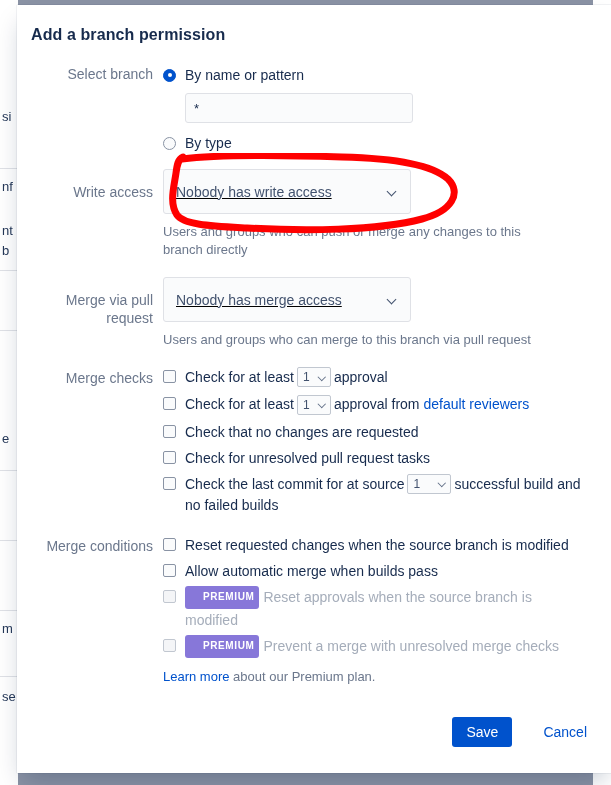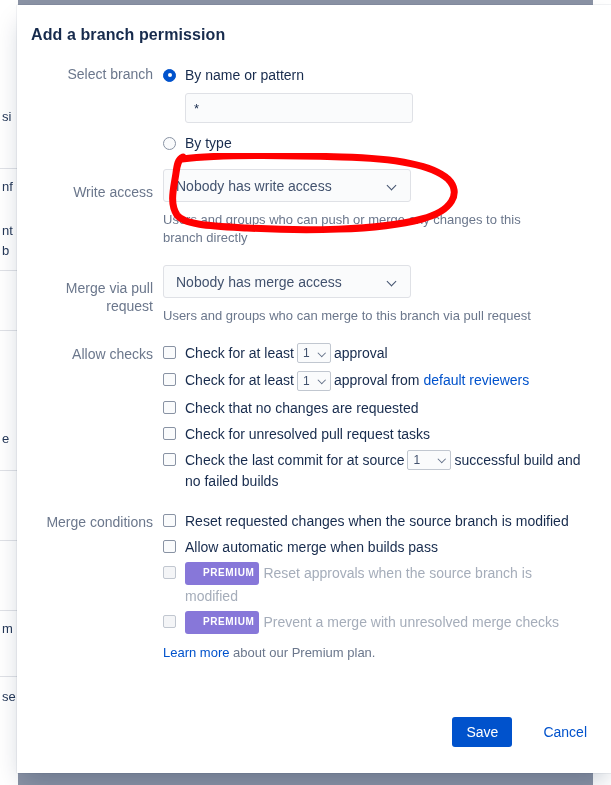--- a/index.html
+++ b/index.html
@@ -135,28 +135,29 @@
     color: #172b4d;
     font-size: 13px;
     font-family: "Liberation Sans", sans-serif;
     padding: 0 8px;
     outline: none;
   }
 
   .select-box {
     position: relative;
     width: 248px;
-    height: 33px;
+    height: 45px;
     box-sizing: border-box;
     border: 1px solid #dfe1e6;
     border-radius: 3px;
     background: #fafbfc;
     display: flex;
     align-items: center;
     padding: 0 12px;
+    text-decoration: underline;
   }
   .select-box .sel-text {
     font-size: 14px;
     color: #42526e;
     flex: 1 1 auto;
   }
   .chev {
     width: 10px; height: 10px;
     flex: 0 0 10px;
     position: relative;
@@ -388,21 +389,21 @@
       <div class="field">
         <div class="select-box">
           <span class="sel-text">Nobody has merge access</span>
           <span class="chev"></span>
         </div>
         <div class="help">Users and groups who can merge to this branch via pull request</div>
       </div>
     </div>
 
     <div class="row" style="margin-bottom:14px;">
-      <div class="lbl" style="padding-top:2px;">Allow checks</div>
+      <div class="lbl" style="padding-top:2px;">Merge checks</div>
       <div class="field">
 
         <div class="cb-line">
           <span class="cb"></span>
           <span class="cb-text"><span>Check for at least</span><span class="mini-select w-narrow">
                 <span>1</span>
                 <span class="mini-chev"></span>
               </span><span>approval</span></span>
         </div>
 

